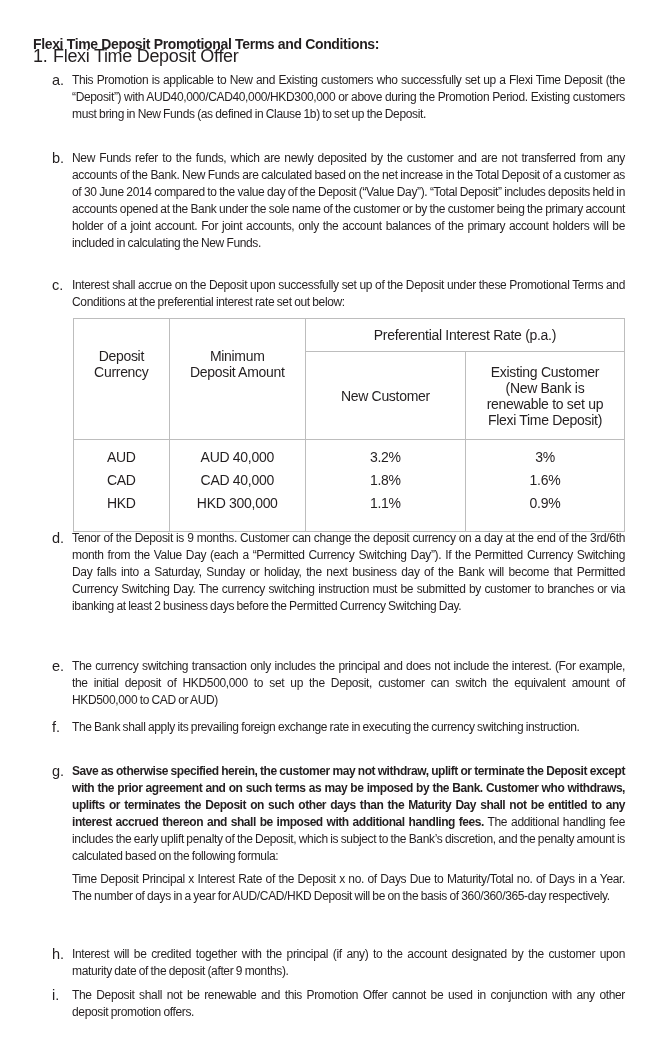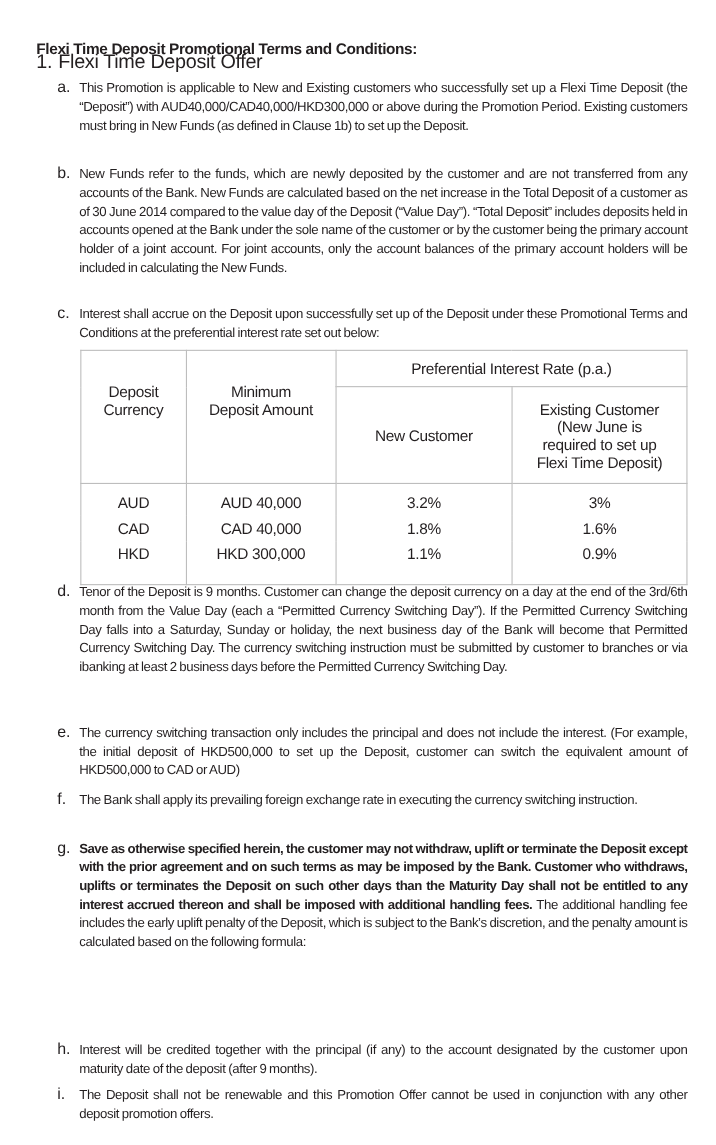--- a/index.html
+++ b/index.html
@@ -83,22 +83,22 @@
       <th class="c2 hdr-top" rowspan="2">
         <span>Minimum</span><br>
         <span>Deposit Amount</span>
       </th>
       <th colspan="2">Preferential Interest Rate (p.a.)</th>
     </tr>
     <tr class="h2">
       <th class="c3">New Customer</th>
       <th class="c4 hdr-ex">
         <span>Existing Customer</span><br>
-        <span>(New June is</span><br>
-        <span>required to set up</span><br>
+        <span>(New Bank is</span><br>
+        <span>renewable to set up</span><br>
         <span>Flexi Time Deposit)</span>
       </th>
     </tr>
     <tr class="first">
       <td class="data">AUD</td>
       <td class="data">AUD 40,000</td>
       <td class="data">3.2%</td>
       <td class="data">3%</td>
     </tr>
     <tr>
@@ -127,20 +127,21 @@
   </div>
 
   <div class="item" style="top:719px;">
     <span class="lbl">f.</span>
     <div class="body">The Bank shall apply its prevailing foreign exchange rate in executing the currency switching instruction.</div>
   </div>
 
   <div class="item" style="top:763px;">
     <span class="lbl">g.</span>
     <div class="body"><b>Save as otherwise specified herein, the customer may not withdraw, uplift or terminate the Deposit except with the prior agreement and on such terms as may be imposed by the Bank. Customer who withdraws, uplifts or terminates the Deposit on such other days than the Maturity Day shall not be entitled to any interest accrued thereon and shall be imposed with additional handling fees.</b><span> The additional handling fee includes the early uplift penalty of the Deposit, which is subject to the Bank’s discretion, and the penalty amount is calculated based on the following formula:</span></div>
+    <div class="body formula">Time Deposit Principal x Interest Rate of the Deposit x no. of Days Due to Maturity/Total no. of Days in a Year. The number of days in a year for AUD/CAD/HKD Deposit will be on the basis of 360/360/365-day respectively.</div>
   </div>
 
   <div class="item" style="top:946px;">
     <span class="lbl">h.</span>
     <div class="body">Interest will be credited together with the principal (if any) to the account designated by the customer upon maturity date of the deposit (after 9 months).</div>
   </div>
 
   <div class="item" style="top:987px;">
     <span class="lbl">i.</span>
     <div class="body">The Deposit shall not be renewable and this Promotion Offer cannot be used in conjunction with any other deposit promotion offers.</div>

